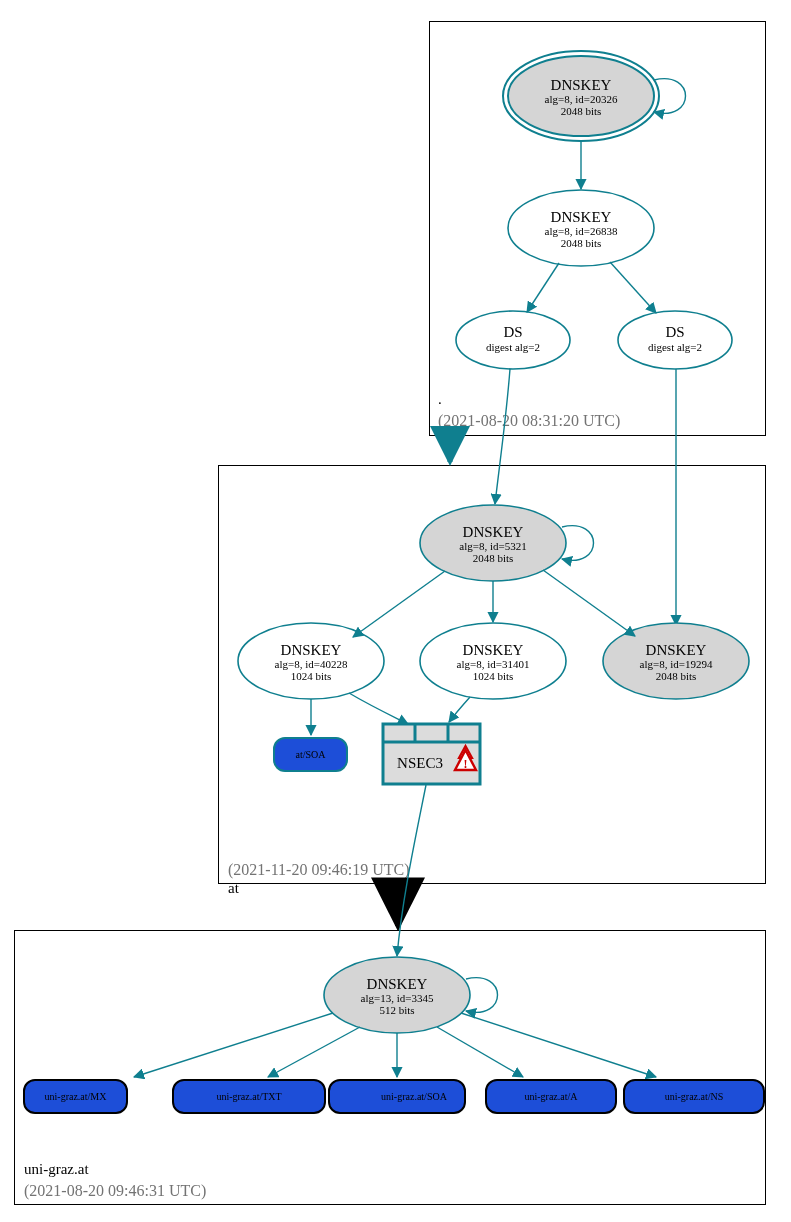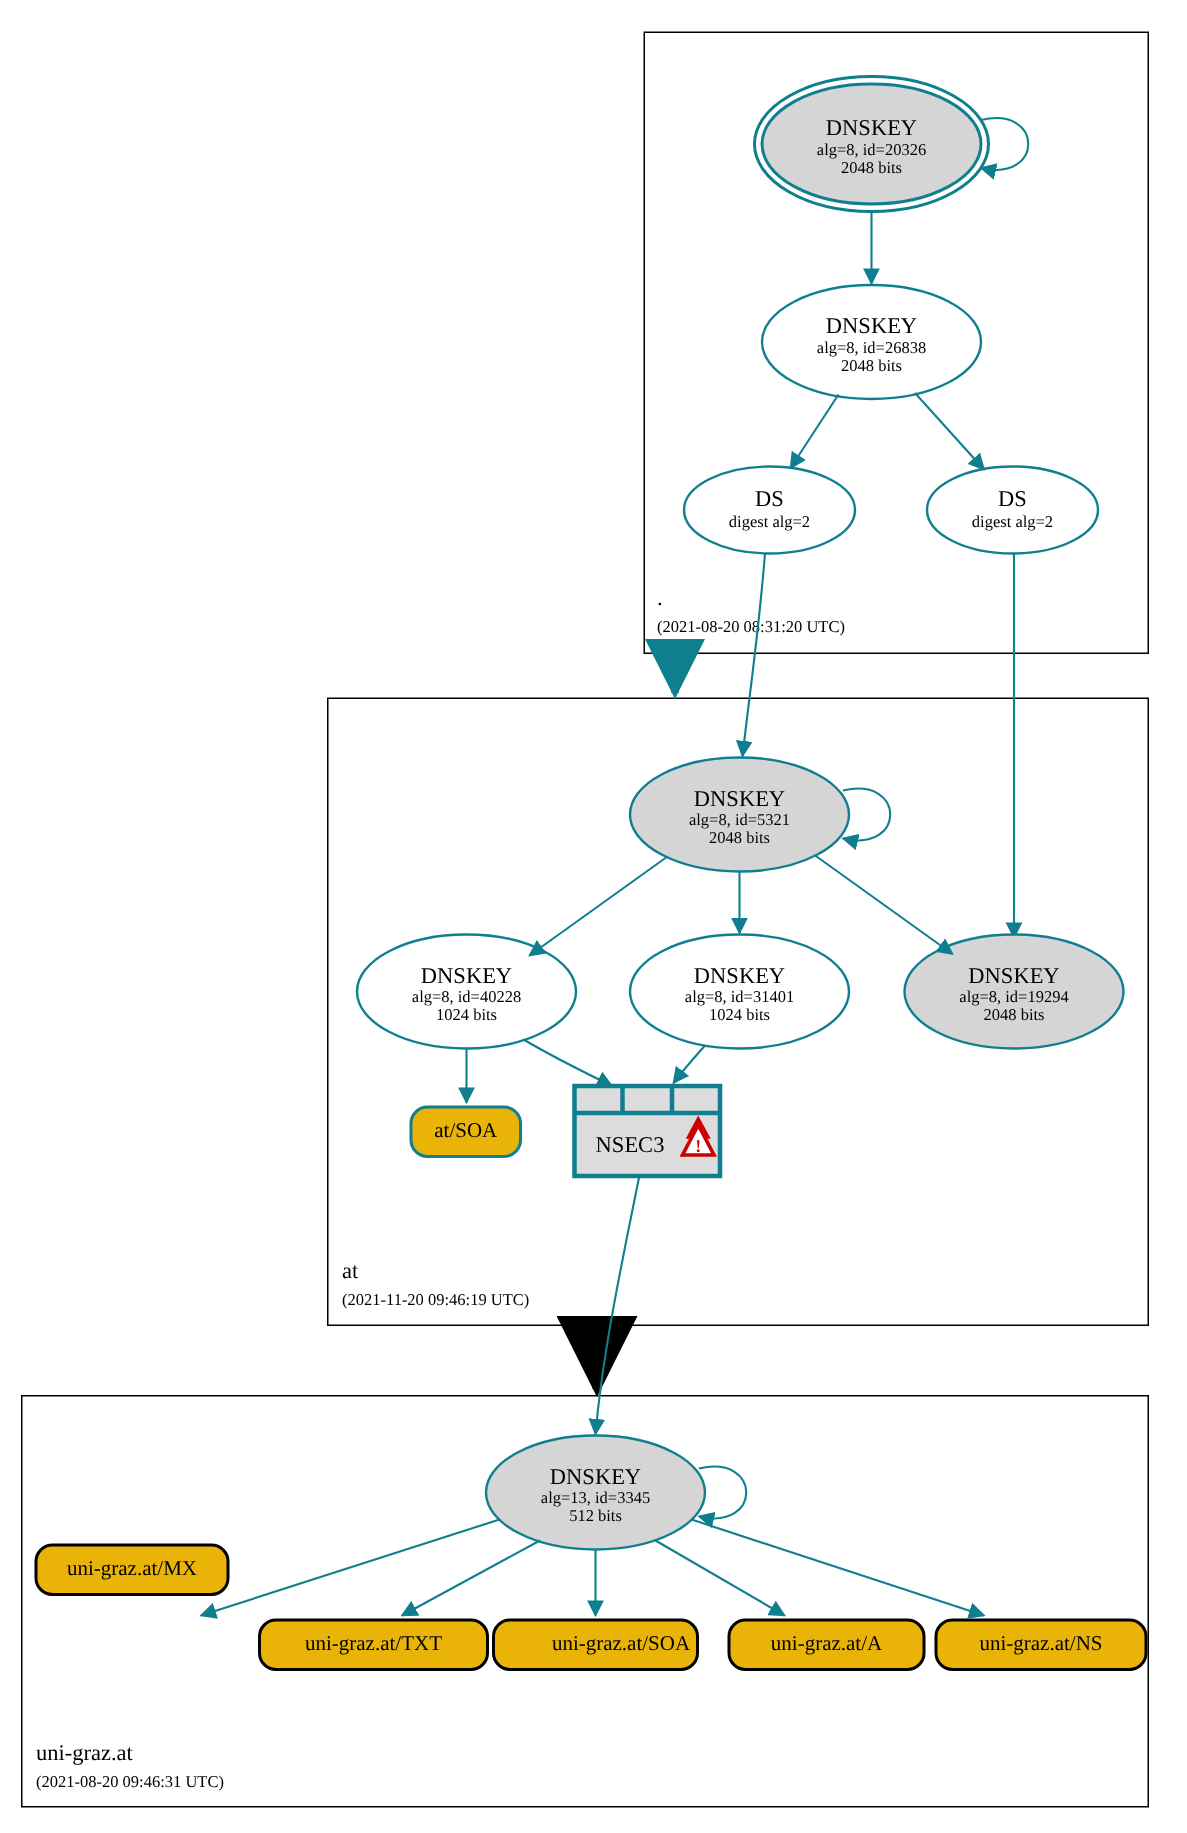--- a/index.html
+++ b/index.html
@@ -16,22 +16,22 @@
     border: 1px solid #000;
     box-sizing: border-box;
   }
   .zone-label {
     position: absolute;
     font-size: 15px;
     color: #000;
   }
   .zone-ts {
     position: absolute;
-    font-size: 11px;
-    color: #000000;
+    font-size: 16px;
+    color: #737373;
   }
   svg {
     position: absolute;
     top: 0;
     left: 0;
     overflow: visible;
   }
   .node text {
     font-family: "Times New Roman", Times, serif;
     text-anchor: middle;
@@ -42,44 +42,44 @@
     stroke: #0f7f8f;
     stroke-width: 1.4;
     fill: none;
   }
   .arrow-teal { fill: #0f7f8f; }
   .arrow-black { fill: #000; }
   .rrset-box {
     position: absolute;
     border: 2px solid #000;
     border-radius: 12px;
-    font-size: 14px;
+    font-size: 10px;
     display: flex;
     align-items: center;
     justify-content: center;
     box-sizing: border-box;
-    background: #eab308;
+    background: #1d4ed8;
   }
 </style>
 </head>
 <body>
 
 <div class="zone-box" style="left:429px; top:21px; width:337px; height:415px;"></div>
 <div class="zone-label" style="left:438px; top:391px;">.</div>
 <div class="zone-ts" style="left:438px; top:412px;">(2021-08-20 08:31:20 UTC)</div>
 
 <div class="zone-box" style="left:218px; top:465px; width:548px; height:419px;"></div>
-<div class="zone-label" style="left:228px; top:840px;">at</div>
+<div class="zone-label" style="left:228px; top:880px;">at</div>
 <div class="zone-ts" style="left:228px; top:861px;">(2021-11-20 09:46:19 UTC)</div>
 
 <div class="zone-box" style="left:14px; top:930px; width:752px; height:275px;"></div>
 <div class="zone-label" style="left:24px; top:1161px;">uni-graz.at</div>
 <div class="zone-ts" style="left:24px; top:1182px;">(2021-08-20 09:46:31 UTC)</div>
 
-<div class="rrset-box" style="left:23px;  top:1029px; width:130px; height:35px;">
+<div class="rrset-box" style="left:23px;  top:1079px; width:105px; height:35px;">
     <span>uni-graz.at/MX</span>
   </div>
 <div class="rrset-box" style="left:172px; top:1079px; width:154px; height:35px;">
     <span>uni-graz.at/TXT</span>
   </div>
 <div class="rrset-box" style="left:328px; top:1079px; width:138px; height:35px;padding-left:34px;">
     <span>uni-graz.at/SOA</span>
   </div>
 <div class="rrset-box" style="left:485px; top:1079px; width:132px; height:35px;">
     <span>uni-graz.at/A</span>

